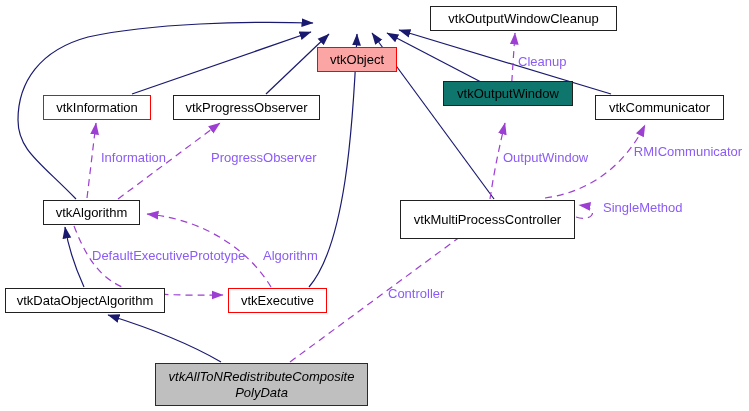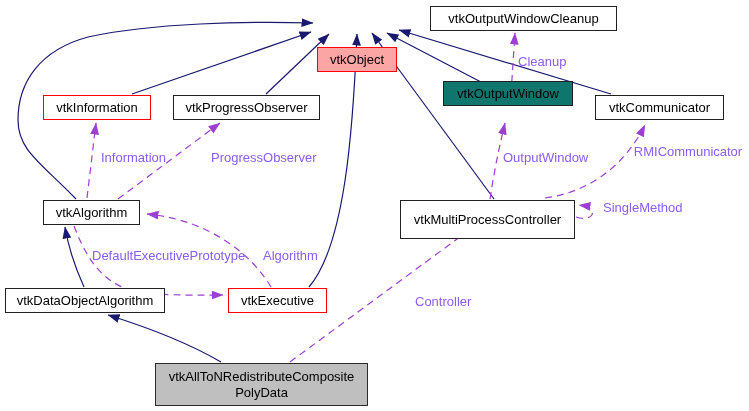--- a/index.html
+++ b/index.html
@@ -39,21 +39,21 @@
     align-items: center;
     justify-content: center;
     font-size: 13px;
     line-height: 16px;
     color: #000000;
     white-space: nowrap;
     text-align: center;
     cursor: pointer;
   }
   .node.red-border { border: 1.4px solid #ff0000; }
-  .node.main-node  { border: 1.7px solid #2b2b2b; }
+  .node.main-node  { border: 1.7px solid #2b2b2b; font-style: italic; }
   .edge-label {
     position: absolute;
     font-size: 13px;
     line-height: 15px;
     color: #8b5cf6;
     white-space: nowrap;
   }
   .edge-label.centered { text-align: center; white-space: normal; }
 </style>
 </head>
@@ -130,15 +130,15 @@
   <div class="edge-label" style="left: 518px; top: 54px;">Cleanup</div>
   <div class="edge-label" style="left: 101px; top: 150px;">Information</div>
   <div class="edge-label" style="left: 211px; top: 150px;">ProgressObserver</div>
   <div class="edge-label" style="left: 503px; top: 150px;">OutputWindow</div>
   <div class="edge-label centered" style="left: 630px; top: 144px; width: 116px;">
     <div>RMICommunicator</div>
   </div>
   <div class="edge-label" style="left: 603px; top: 200px;">SingleMethod</div>
   <div class="edge-label" style="left: 92px; top: 248px;">DefaultExecutivePrototype</div>
   <div class="edge-label" style="left: 263px; top: 248px;">Algorithm</div>
-  <div class="edge-label" style="left: 388px; top: 294px; margin-left: 27px;">Controller</div>
+  <div class="edge-label" style="left: 388px; top: 286px;">Controller</div>
 
 </div>
 
 </body></html>

